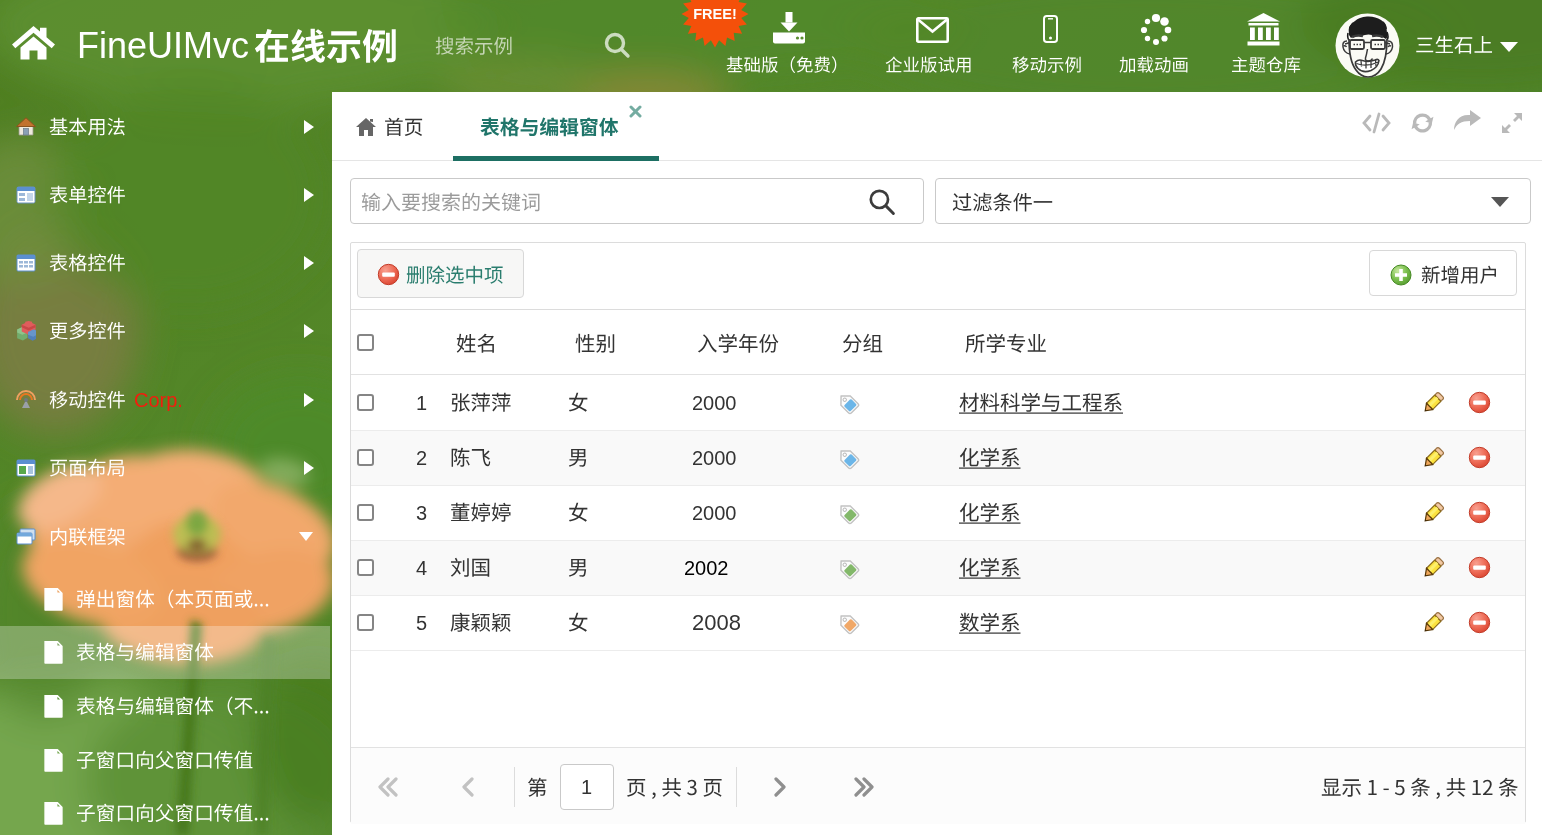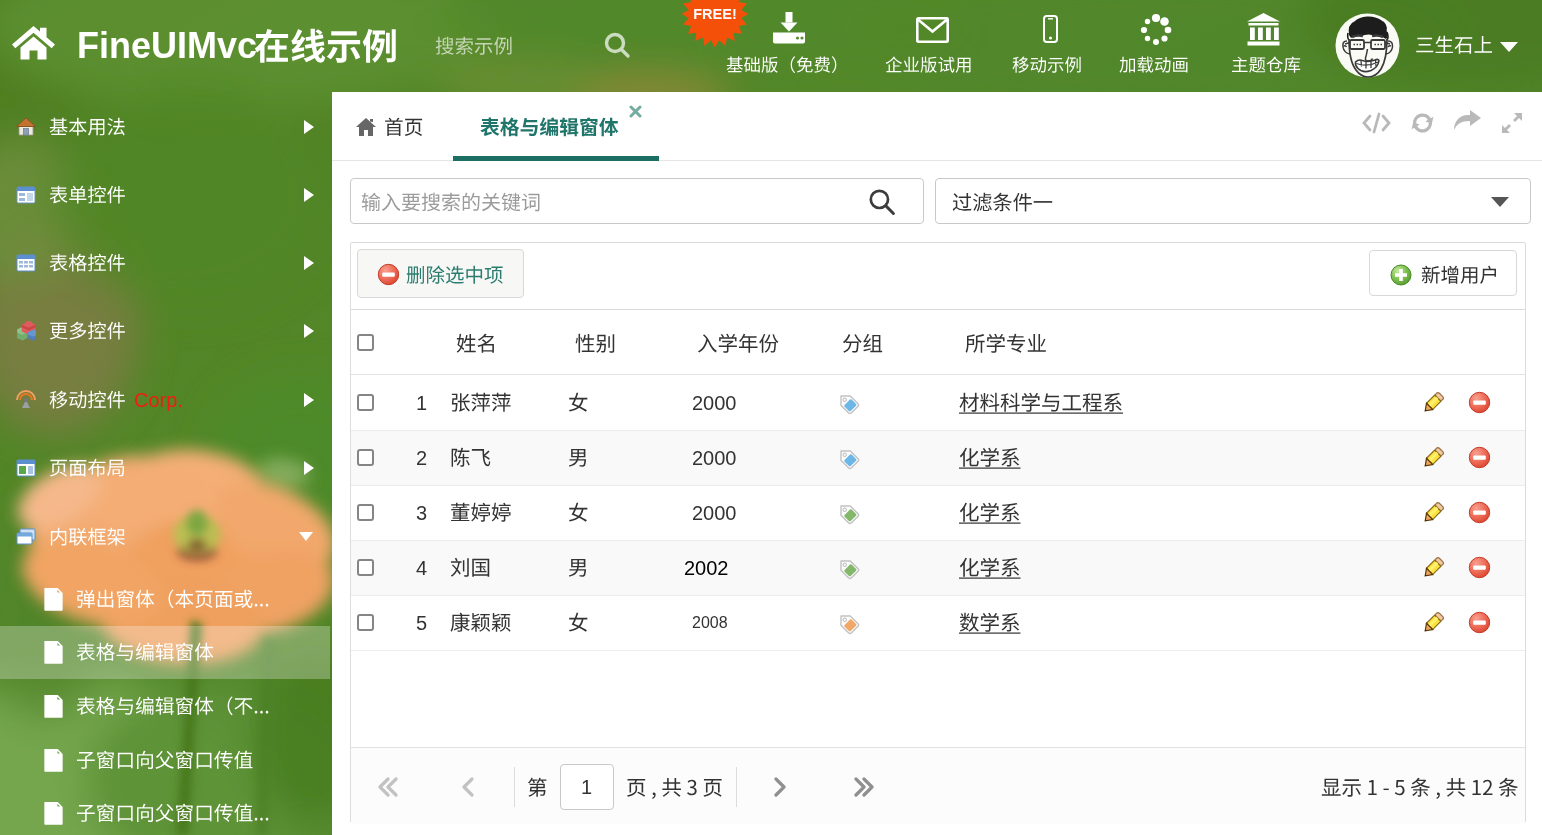--- a/index.html
+++ b/index.html
@@ -202,21 +202,21 @@
         <path id="b8F91" d="M573 736H784V674H573ZM464 820V589H900V820ZM73 310C81 319 118 325 149 325H229V213C153 202 83 192 28 185L52 70L229 102V-87H339V122L421 138L415 241L339 230V325H401V433H339V574H229V433H172C197 492 221 558 242 628H415V741H273C280 770 286 800 292 829L177 850C172 814 166 777 158 741H38V628H131C114 563 97 512 89 491C71 446 58 418 37 412C49 384 67 331 73 310ZM779 451V396H579V451ZM395 98 413 -7 779 24V-89H890V34L965 41L966 139L890 133V451H956V549H414V451H469V102ZM779 312V259H579V312ZM779 175V124L579 110V175Z"></path>
       </defs>
     </svg>
     <div class="hdr">
       <svg style="position:absolute;left:12px;top:26px" width="43" height="34" viewBox="0 0 43 34">
 <g fill="#fff">
 <path d="M21.5 0 L28 5.6 L28 1.8 L34.5 1.8 L34.5 11.2 L43 18.5 L39.7 22.3 L21.5 6.7 L3.3 22.3 L0 18.5 Z"></path>
 <path d="M8.5 21.5 L21.5 10.4 L34.5 21.5 L34.5 33.5 L25.5 33.5 L25.5 24.5 L17.5 24.5 L17.5 33.5 L8.5 33.5 Z"></path>
 </g>
 </svg>
-      <div style="position:absolute;left:77px;top:28px;font-weight:bold;font-size:36px;color:#fff;letter-spacing:0px;line-height:36px">FineUIMvc</div>
+      <div style="position:absolute;left:77px;top:28px;font-weight:normal;font-size:36px;color:#fff;letter-spacing:0px;line-height:36px">FineUIMvc</div>
       <svg style="position:absolute;left:254.0px;top:26.2px;overflow:visible" width="144.0" height="46.8">
         <g fill="#ffffff" transform="translate(0,33.48) scale(0.036000,-0.036000)">
           <use href="#b5728" x="0"></use>
           <use href="#b7EBF" x="1000"></use>
           <use href="#b793A" x="2000"></use>
           <use href="#b4F8B" x="3000"></use>
         </g>
       </svg>
       <svg style="position:absolute;left:435.0px;top:35.3px;overflow:visible" width="78.0" height="25.4">
         <g fill="#c6d6b6" transform="translate(0,18.14) scale(0.019500,-0.019500)">
@@ -961,21 +961,21 @@
           <use href="#r5EB7" x="0"></use>
           <use href="#r9896" x="1000"></use>
           <use href="#r9896" x="2000"></use>
         </g>
       </svg>
       <svg style="position:absolute;left:568.0px;top:611.2px;overflow:visible" width="20.5" height="26.7">
         <g fill="#333333" transform="translate(0,19.07) scale(0.020500,-0.020500)">
           <use href="#r5973" x="0"></use>
         </g>
       </svg>
-      <div style="position:absolute;left:692px;top:611.5px;font-size:16px;color:#333;line-height:22px">2008</div>
+      <div style="position:absolute;left:692px;top:611.5px;font-size:22px;color:#333;line-height:22px">2008</div>
       <svg style="position:absolute;left:836px;top:610.5px" width="24" height="24" viewBox="0 0 24 24">
 <g transform="rotate(-45 12 12)">
           <path d="M12 2.2 L18.6 8.6 V19.6 a1.8 1.8 0 0 1 -1.8 1.8 H7.2 A1.8 1.8 0 0 1 5.4 19.6 V8.6 Z" fill="#fcfcfc" stroke="#c2c2c2" stroke-width="1.4"></path>
 <circle cx="12" cy="7.4" r="1.7" fill="#fff" stroke="#bdbdbd" stroke-width="1"></circle>
           <rect x="7" y="11" width="10" height="8.6" rx="1.2" fill="#f0a868"></rect>
         </g>
 </svg>
       <svg style="position:absolute;left:959.0px;top:611.2px;overflow:visible" width="61.5" height="26.7">
         <g fill="#333333" transform="translate(0,19.07) scale(0.020500,-0.020500)">
           <use href="#r6570" x="0"></use>

